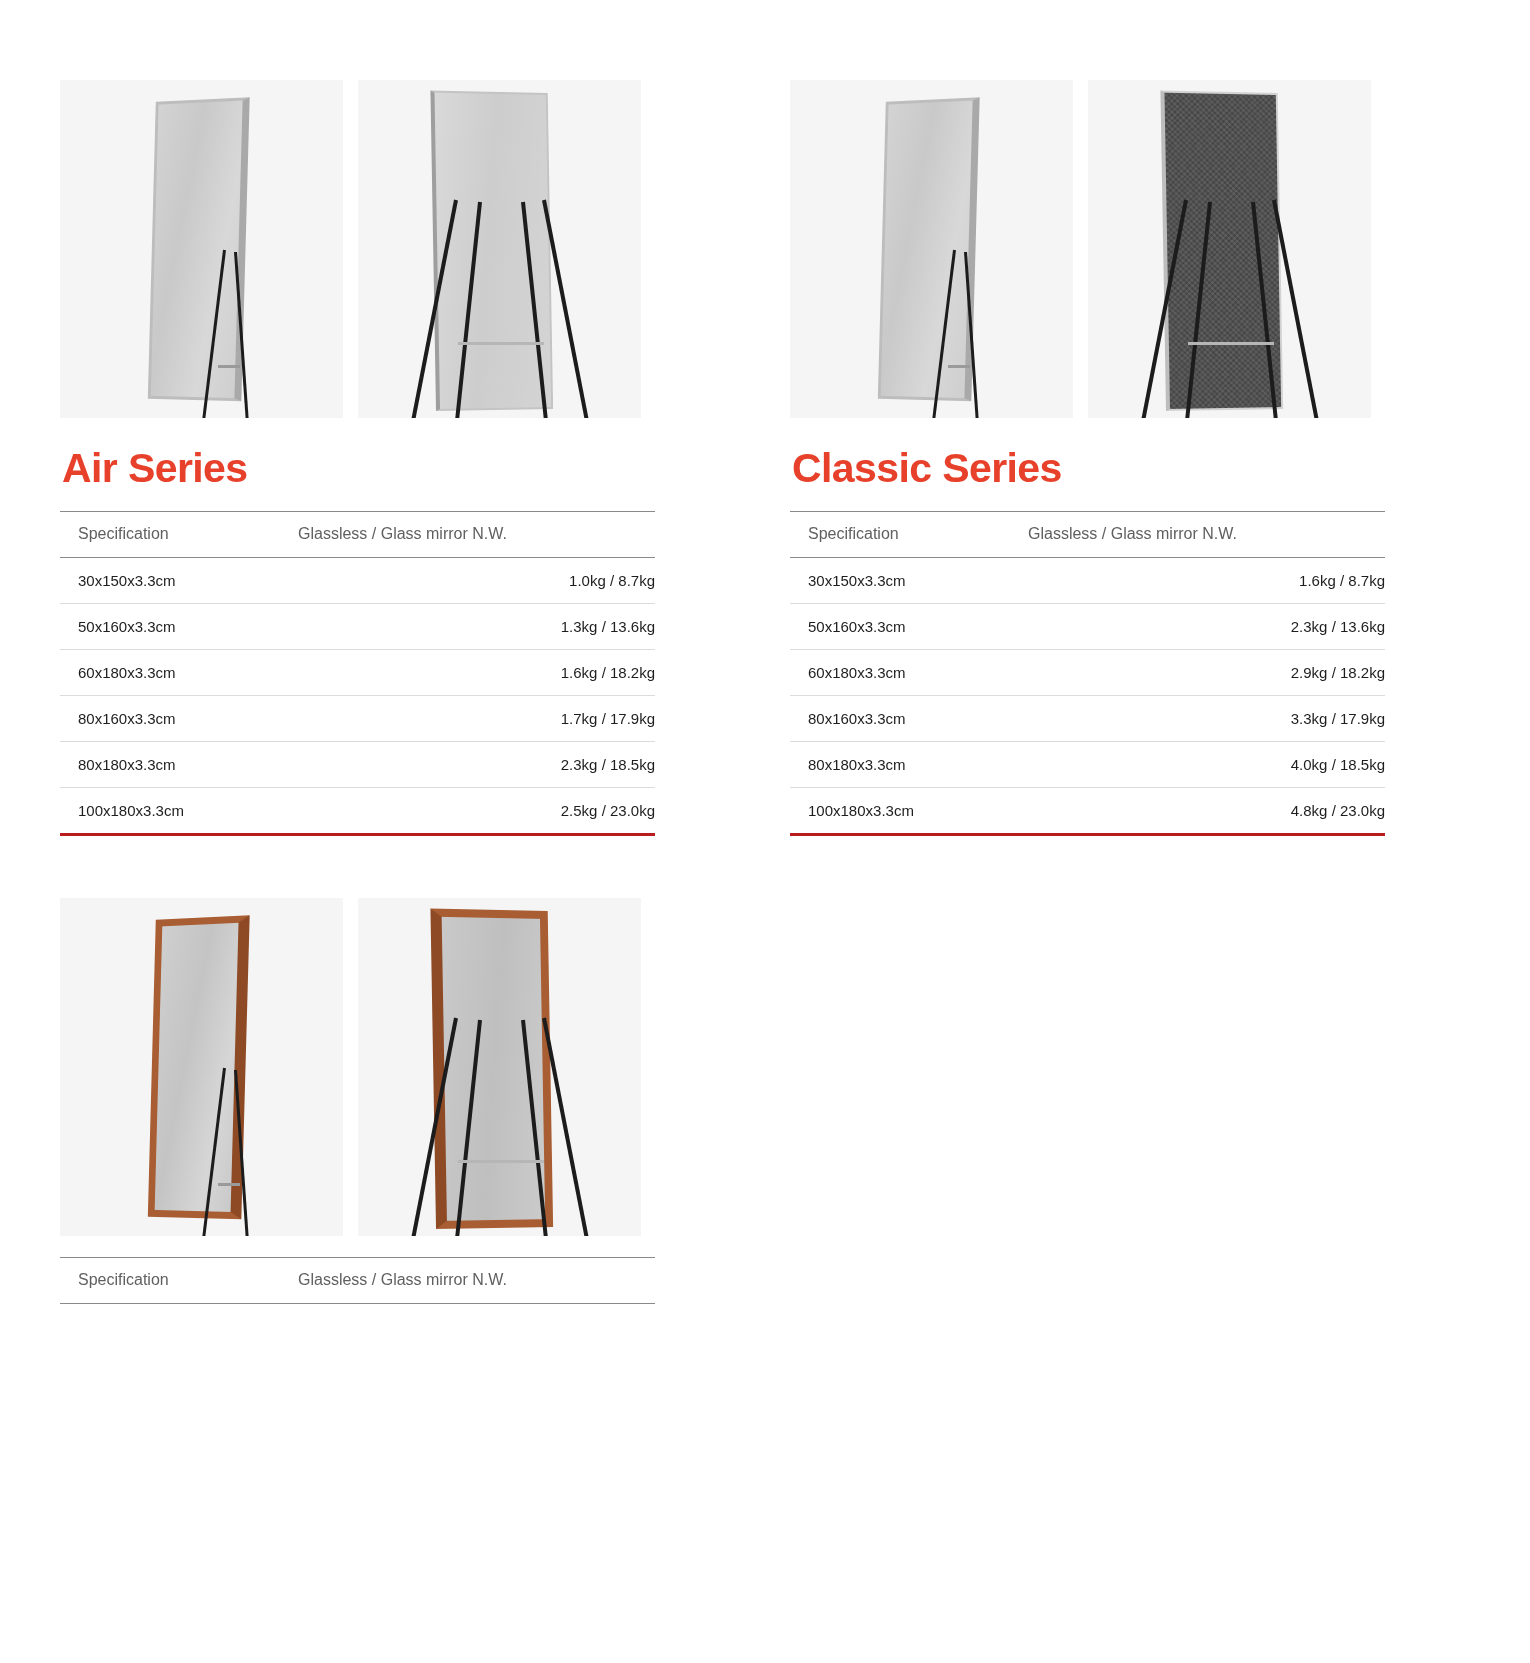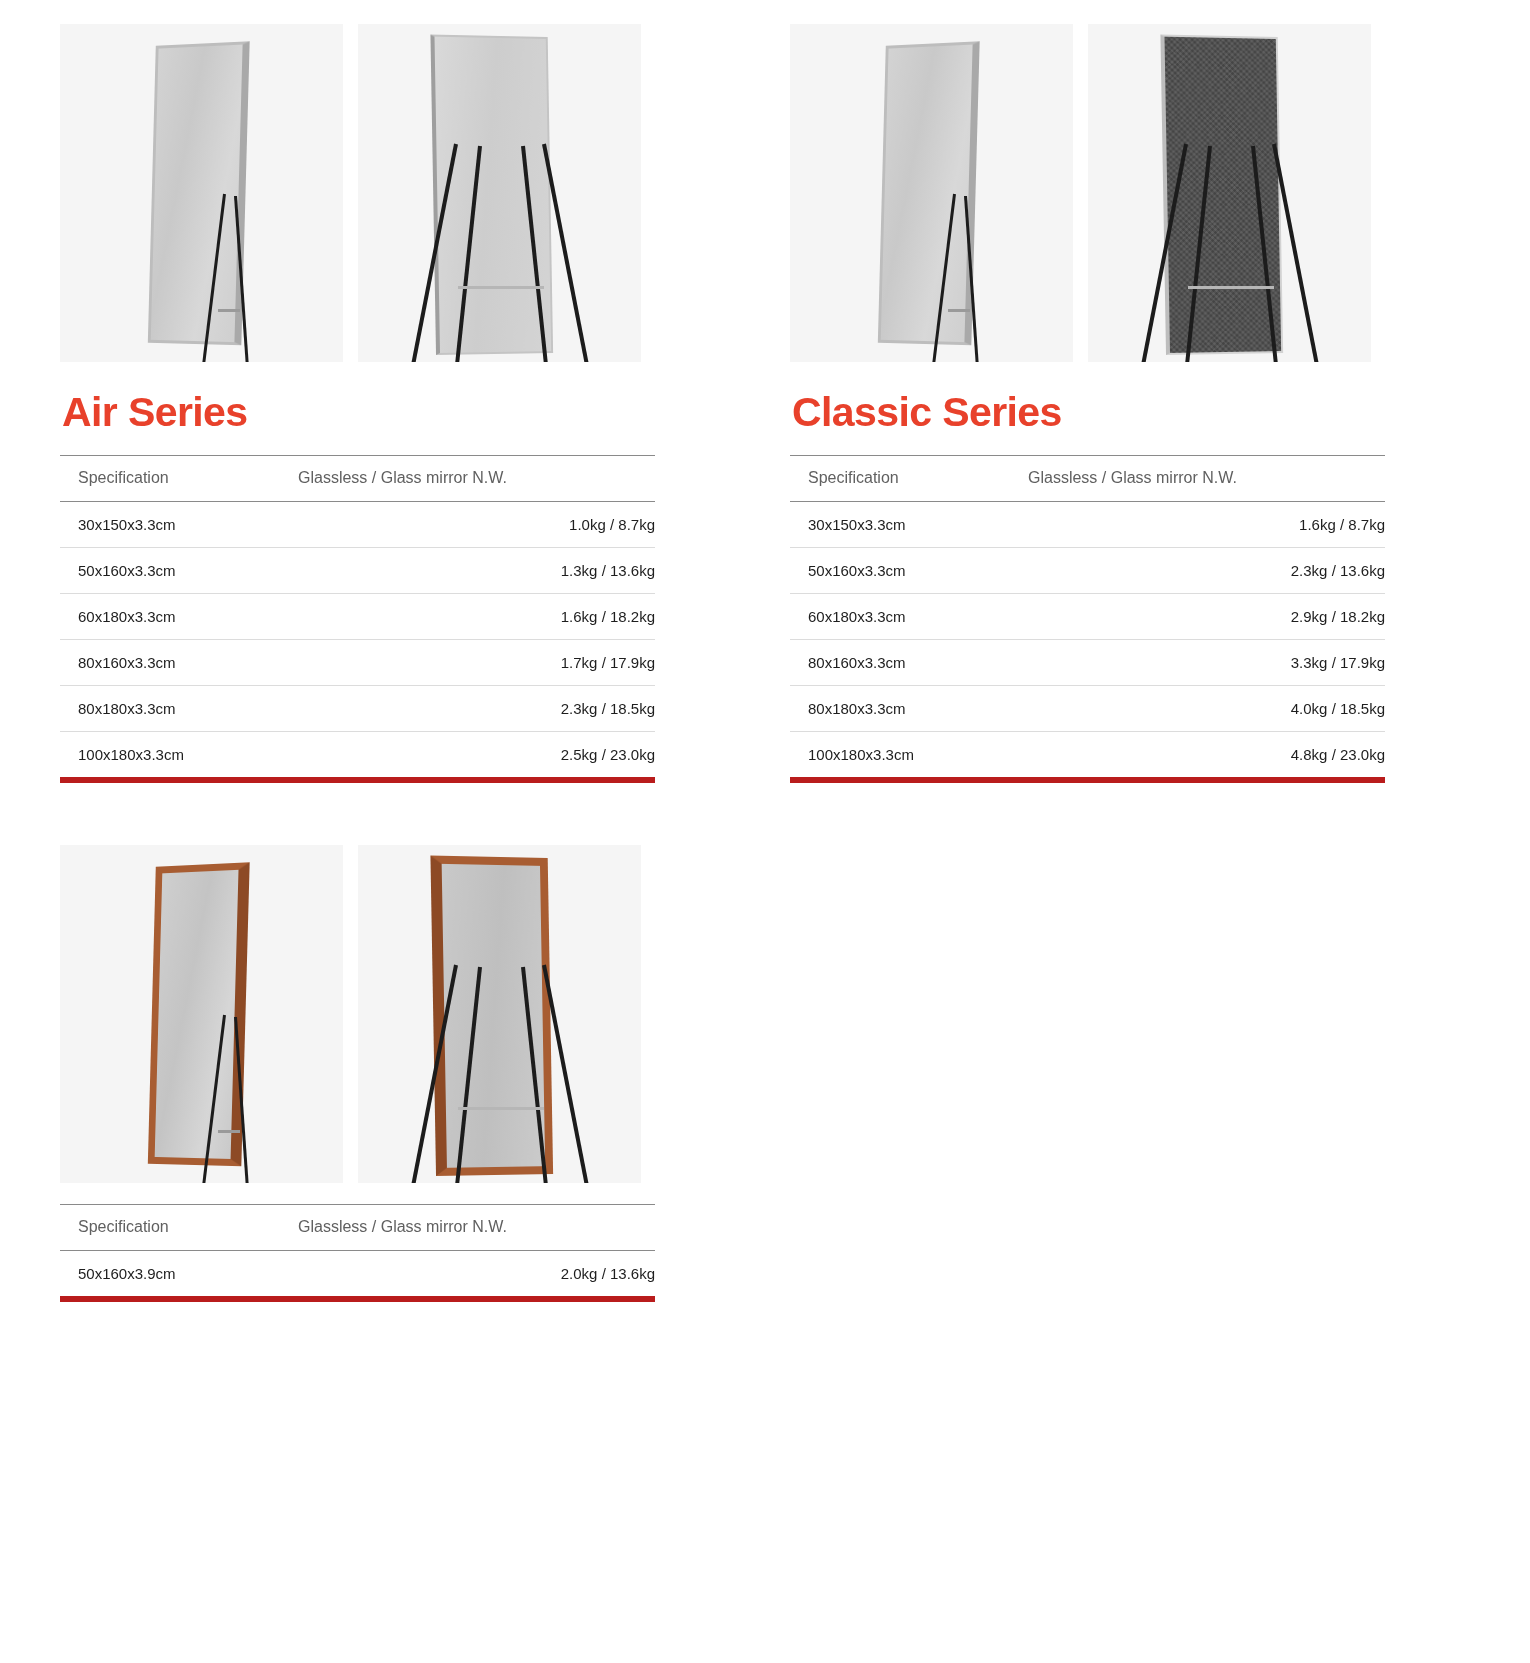--- a/index.html
+++ b/index.html
@@ -9,21 +9,21 @@
     height: 1663px;
     background: #ffffff;
     font-family: "Liberation Sans", sans-serif;
     overflow: hidden;
   }
 
   .page {
     position: relative;
     width: 1501px;
     height: 1663px;
-    padding: 24px 60px 0 60px;
+    padding: 80px 60px 0 60px;
   }
 
   .grid {
     display: grid;
     grid-template-columns: 595px 135px 595px;
     grid-template-rows: auto auto;
     row-gap: 62px;
   }
 
   .series-block { width: 595px; }
@@ -169,21 +169,21 @@
     text-align: left;
     width: 60%;
   }
   .spec-table tbody td {
     font-size: 15px;
     color: #1e1e1e;
     padding: 14px 0 14px 0;
     border-bottom: 1px solid #dcdcdc;
   }
   .spec-table tbody tr:last-child td {
-    border-bottom: 6px solid #b91c1c;
+    border-bottom: 3px solid #b91c1c;
   }
   .spec-table tbody td.c-spec {
     text-align: left;
     padding-left: 18px;
   }
   .spec-table tbody td.c-weight {
     text-align: right;
   }
 </style>
 </head>
@@ -336,22 +336,18 @@
 
 
       <table class="spec-table">
         <thead>
           <tr>
             <th class="c-spec">Specification</th>
             <th class="c-weight">Glassless / Glass mirror N.W.</th>
           </tr>
         </thead>
         <tbody>
-          <tr>
-            <td class="c-spec">50x160x3.9cm</td>
-            <td class="c-weight">2.0kg / 13.6kg</td>
-          </tr>
         </tbody>
       </table>
     </div>
 
   </div>
 </div>
 
 </body></html>

